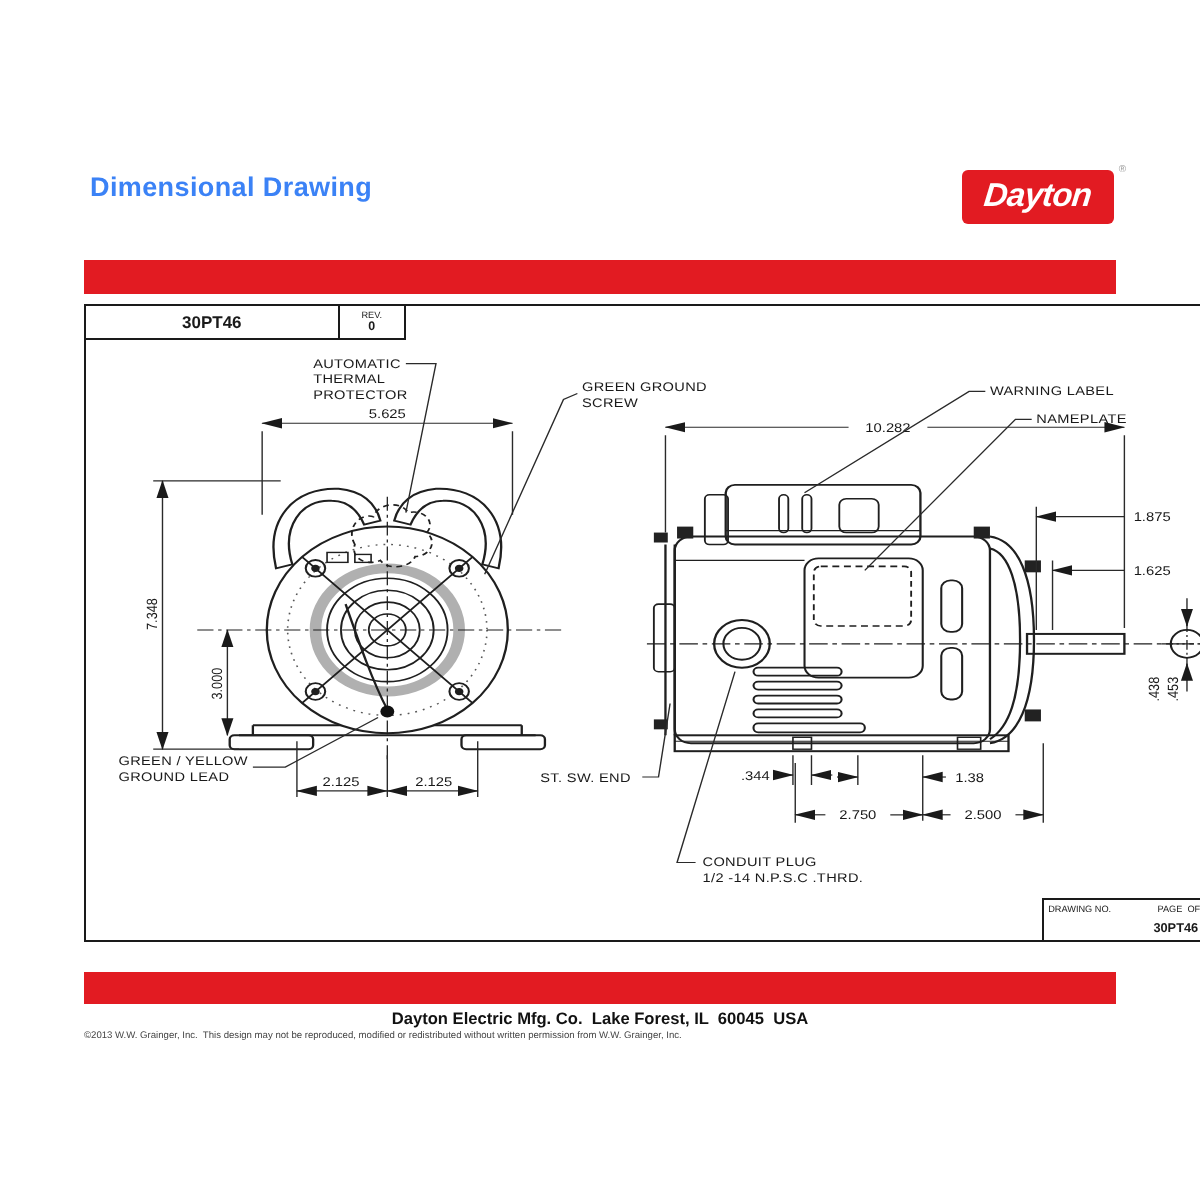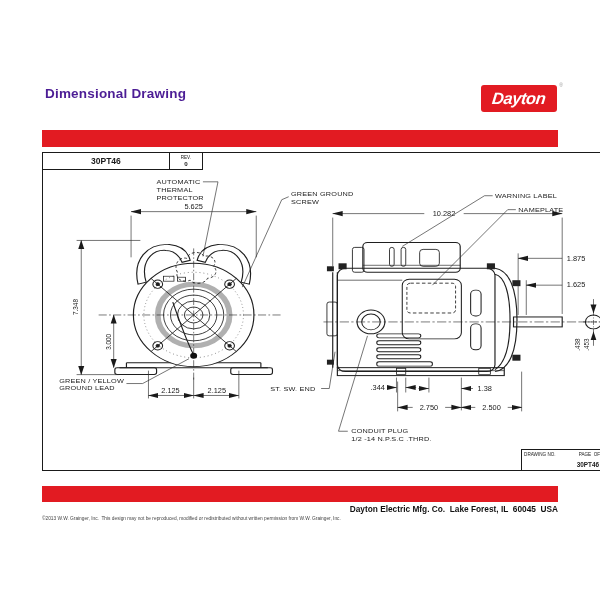--- a/index.html
+++ b/index.html
@@ -3,21 +3,21 @@
 <meta charset="utf-8">
 <style>
   html,body{margin:0;padding:0;}
   body{
     width:600px;height:600px;background:#ffffff;position:relative;
     font-family:"Liberation Sans",sans-serif;color:#1a1a1a;overflow:hidden;
   }
   .abs{position:absolute;}
 
   
-  .page-title{left:45px;top:86px;font-size:13.5px;font-weight:700;letter-spacing:.2px;color:#4c1d95;}
+  .page-title{left:45px;top:86px;font-size:13.5px;font-weight:700;letter-spacing:.2px;color:#3b82f6;}
   .logo{left:481px;top:85px;width:76px;height:27px;background:#e21b22;border-radius:3px;
         display:flex;align-items:center;justify-content:center;}
   .logo .brand{color:#fff;font-style:italic;font-weight:700;font-size:16.5px;letter-spacing:-0.4px;
         transform:skewX(-6deg);}
   .logo .reg{position:absolute;top:-3px;right:-6px;font-size:5px;color:#999;font-style:normal;}
 
   .redbar{left:42px;width:516px;background:#e21b22;}
   .redbar.top{top:130px;height:17px;}
   .redbar.bottom{top:486px;height:16px;}
 
@@ -39,21 +39,21 @@
   .tb-bottom .cap.po{position:absolute;right:8px;top:2px;}
   .tb-bottom .val{font-size:6.4px;font-weight:700;}
   .tb-bottom .val.no{position:absolute;right:9px;bottom:2px;}
   .tb-bottom .cap.rv{position:absolute;left:0;right:0;top:2px;text-align:center;}
   .tb-bottom .val.rv{position:absolute;left:0;right:0;bottom:2px;text-align:center;}
 
   svg.draw{position:absolute;left:0;top:0;width:100%;height:100%;}
   svg text{font-family:"Liberation Sans",sans-serif;font-size:6.4px;fill:#1a1a1a;}
   svg text.lbl{font-size:6.3px;letter-spacing:.15px;}
 
-  .company{left:42px;top:504px;width:516px;text-align:right;font-size:8.3px;font-weight:700;white-space:pre;color:#111;}
+  .company{left:42px;top:504px;width:516px;text-align:center;font-size:8.3px;font-weight:700;white-space:pre;color:#111;}
   .copyright{left:42px;top:516px;width:516px;font-size:4.8px;color:#444;white-space:pre;}
 </style>
 </head>
 <body>
 
 <div class="abs page-title">Dimensional Drawing</div>
 
 <div class="abs logo">
   <span class="brand">Dayton</span>
   <span class="reg">®</span>

